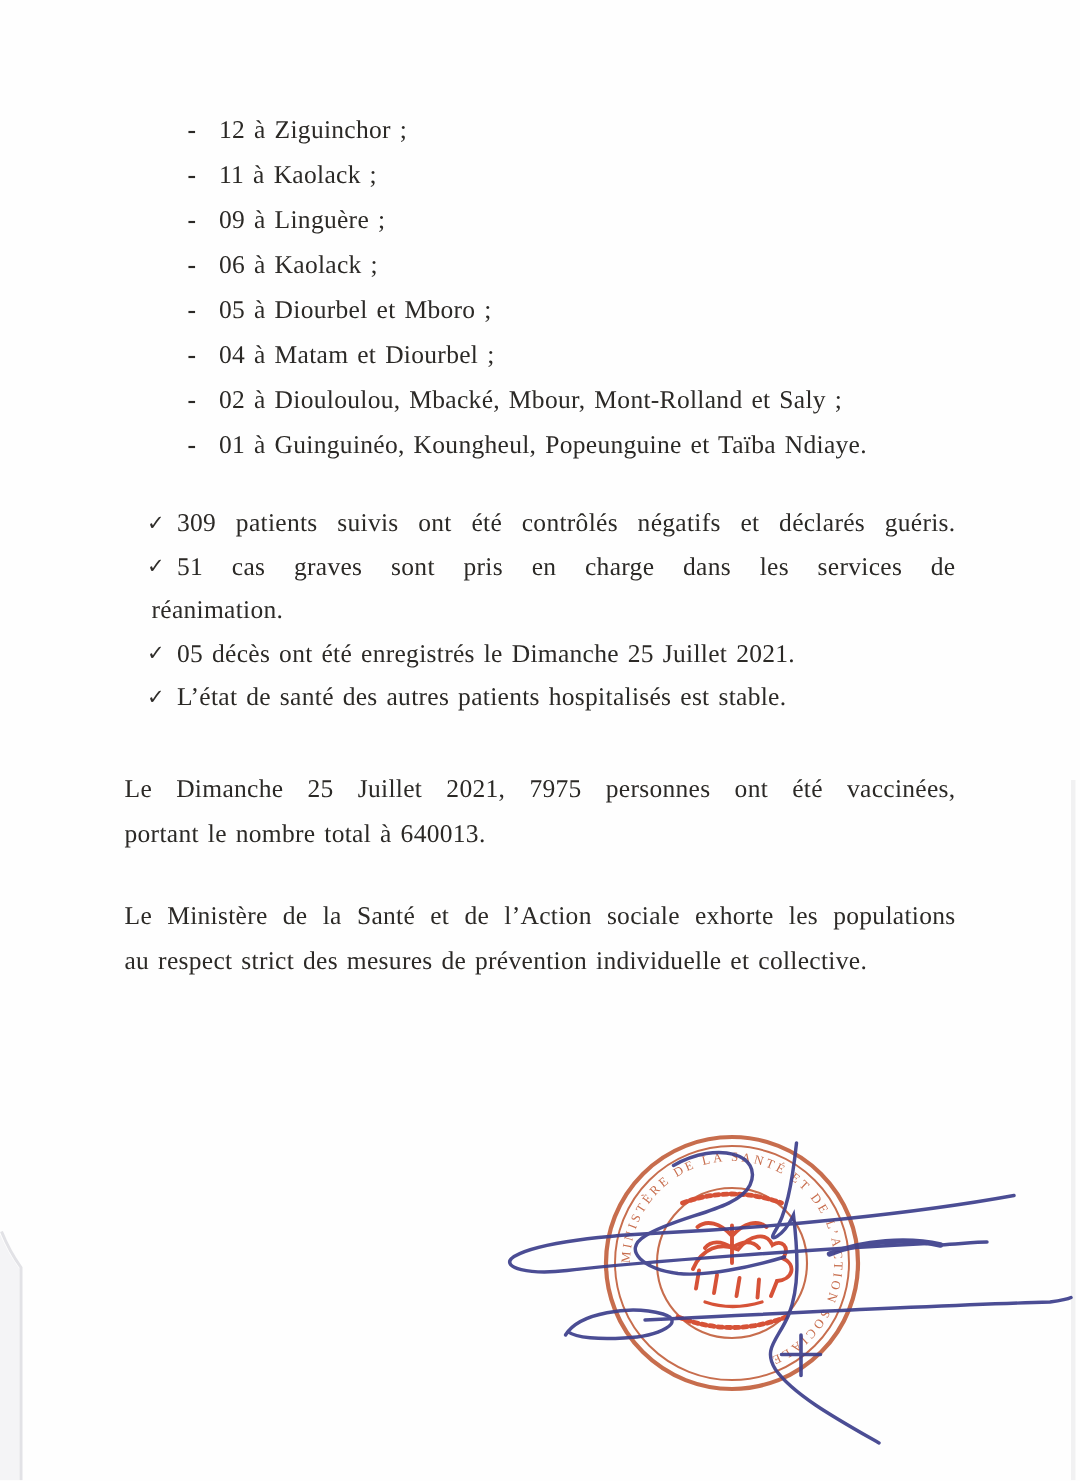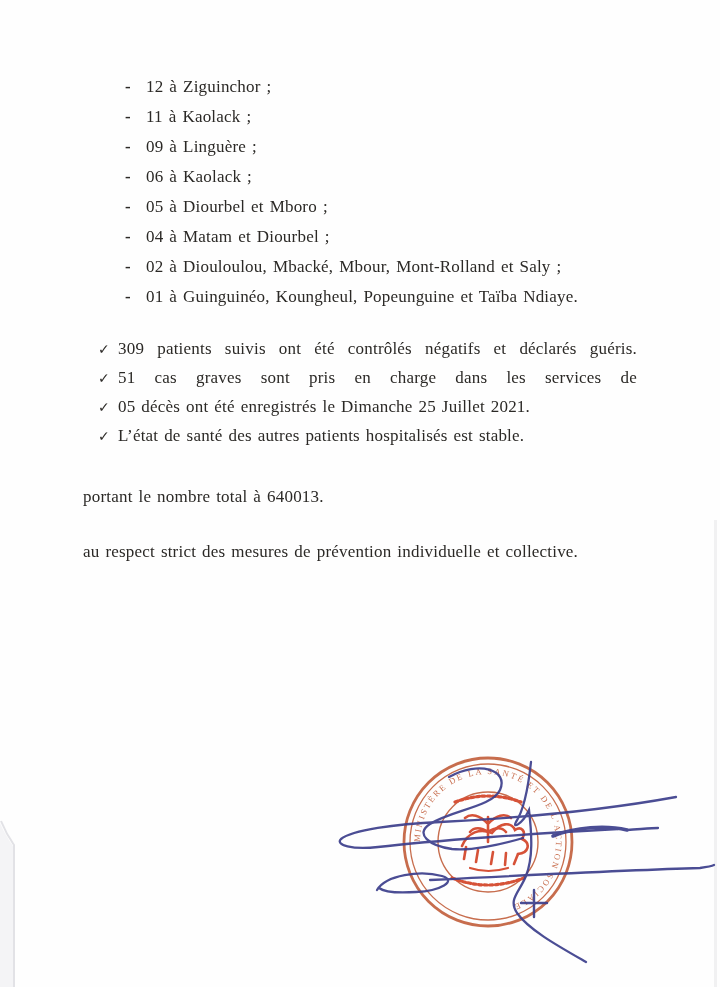--- a/index.html
+++ b/index.html
@@ -54,39 +54,42 @@
     </ul>
 
     <ul class="hl">
       <li>
         <span class="chk">✓</span>
         <div class="ind jl"><b>309 patients</b><span> suivis ont été contrôlés négatifs et déclarés guéris.</span></div>
       </li>
       <li>
         <span class="chk">✓</span>
         <div class="ind jl"><b>51 cas graves</b><span> sont pris en charge dans les services de</span></div>
+        <div><span>réanimation.</span></div>
       </li>
       <li>
         <span class="chk">✓</span>
         <div class="ind"><b>05 décès</b><span> ont été enregistrés le </span><b>Dimanche 25 Juillet 2021</b><span>.</span></div>
       </li>
       <li>
         <span class="chk">✓</span>
         <div class="ind"><span>L’état de santé des autres patients hospitalisés est stable.</span></div>
       </li>
     </ul>
 
     <div class="para p1">
     </div>
 
     <div class="para p2">
+      <div class="jl"><span>Le Dimanche 25 Juillet 2021, </span><b>7975</b><span> personnes ont été vaccinées,</span></div>
       <div><span>portant le nombre total à </span><b>640013.</b></div>
     </div>
 
     <div class="para p3">
+      <div class="jl"><span>Le Ministère de la Santé et de l’Action sociale exhorte les populations</span></div>
       <div><span>au respect strict des mesures de prévention individuelle et collective.</span></div>
     </div>
 
   </div>
 
   <svg class="overlay" width="720" height="987" viewBox="0 0 720 987">
     <defs>
       <filter id="soft" x="-20%" y="-20%" width="140%" height="140%">
           <feGaussianBlur stdDeviation="0.5"></feGaussianBlur>
         </filter>

